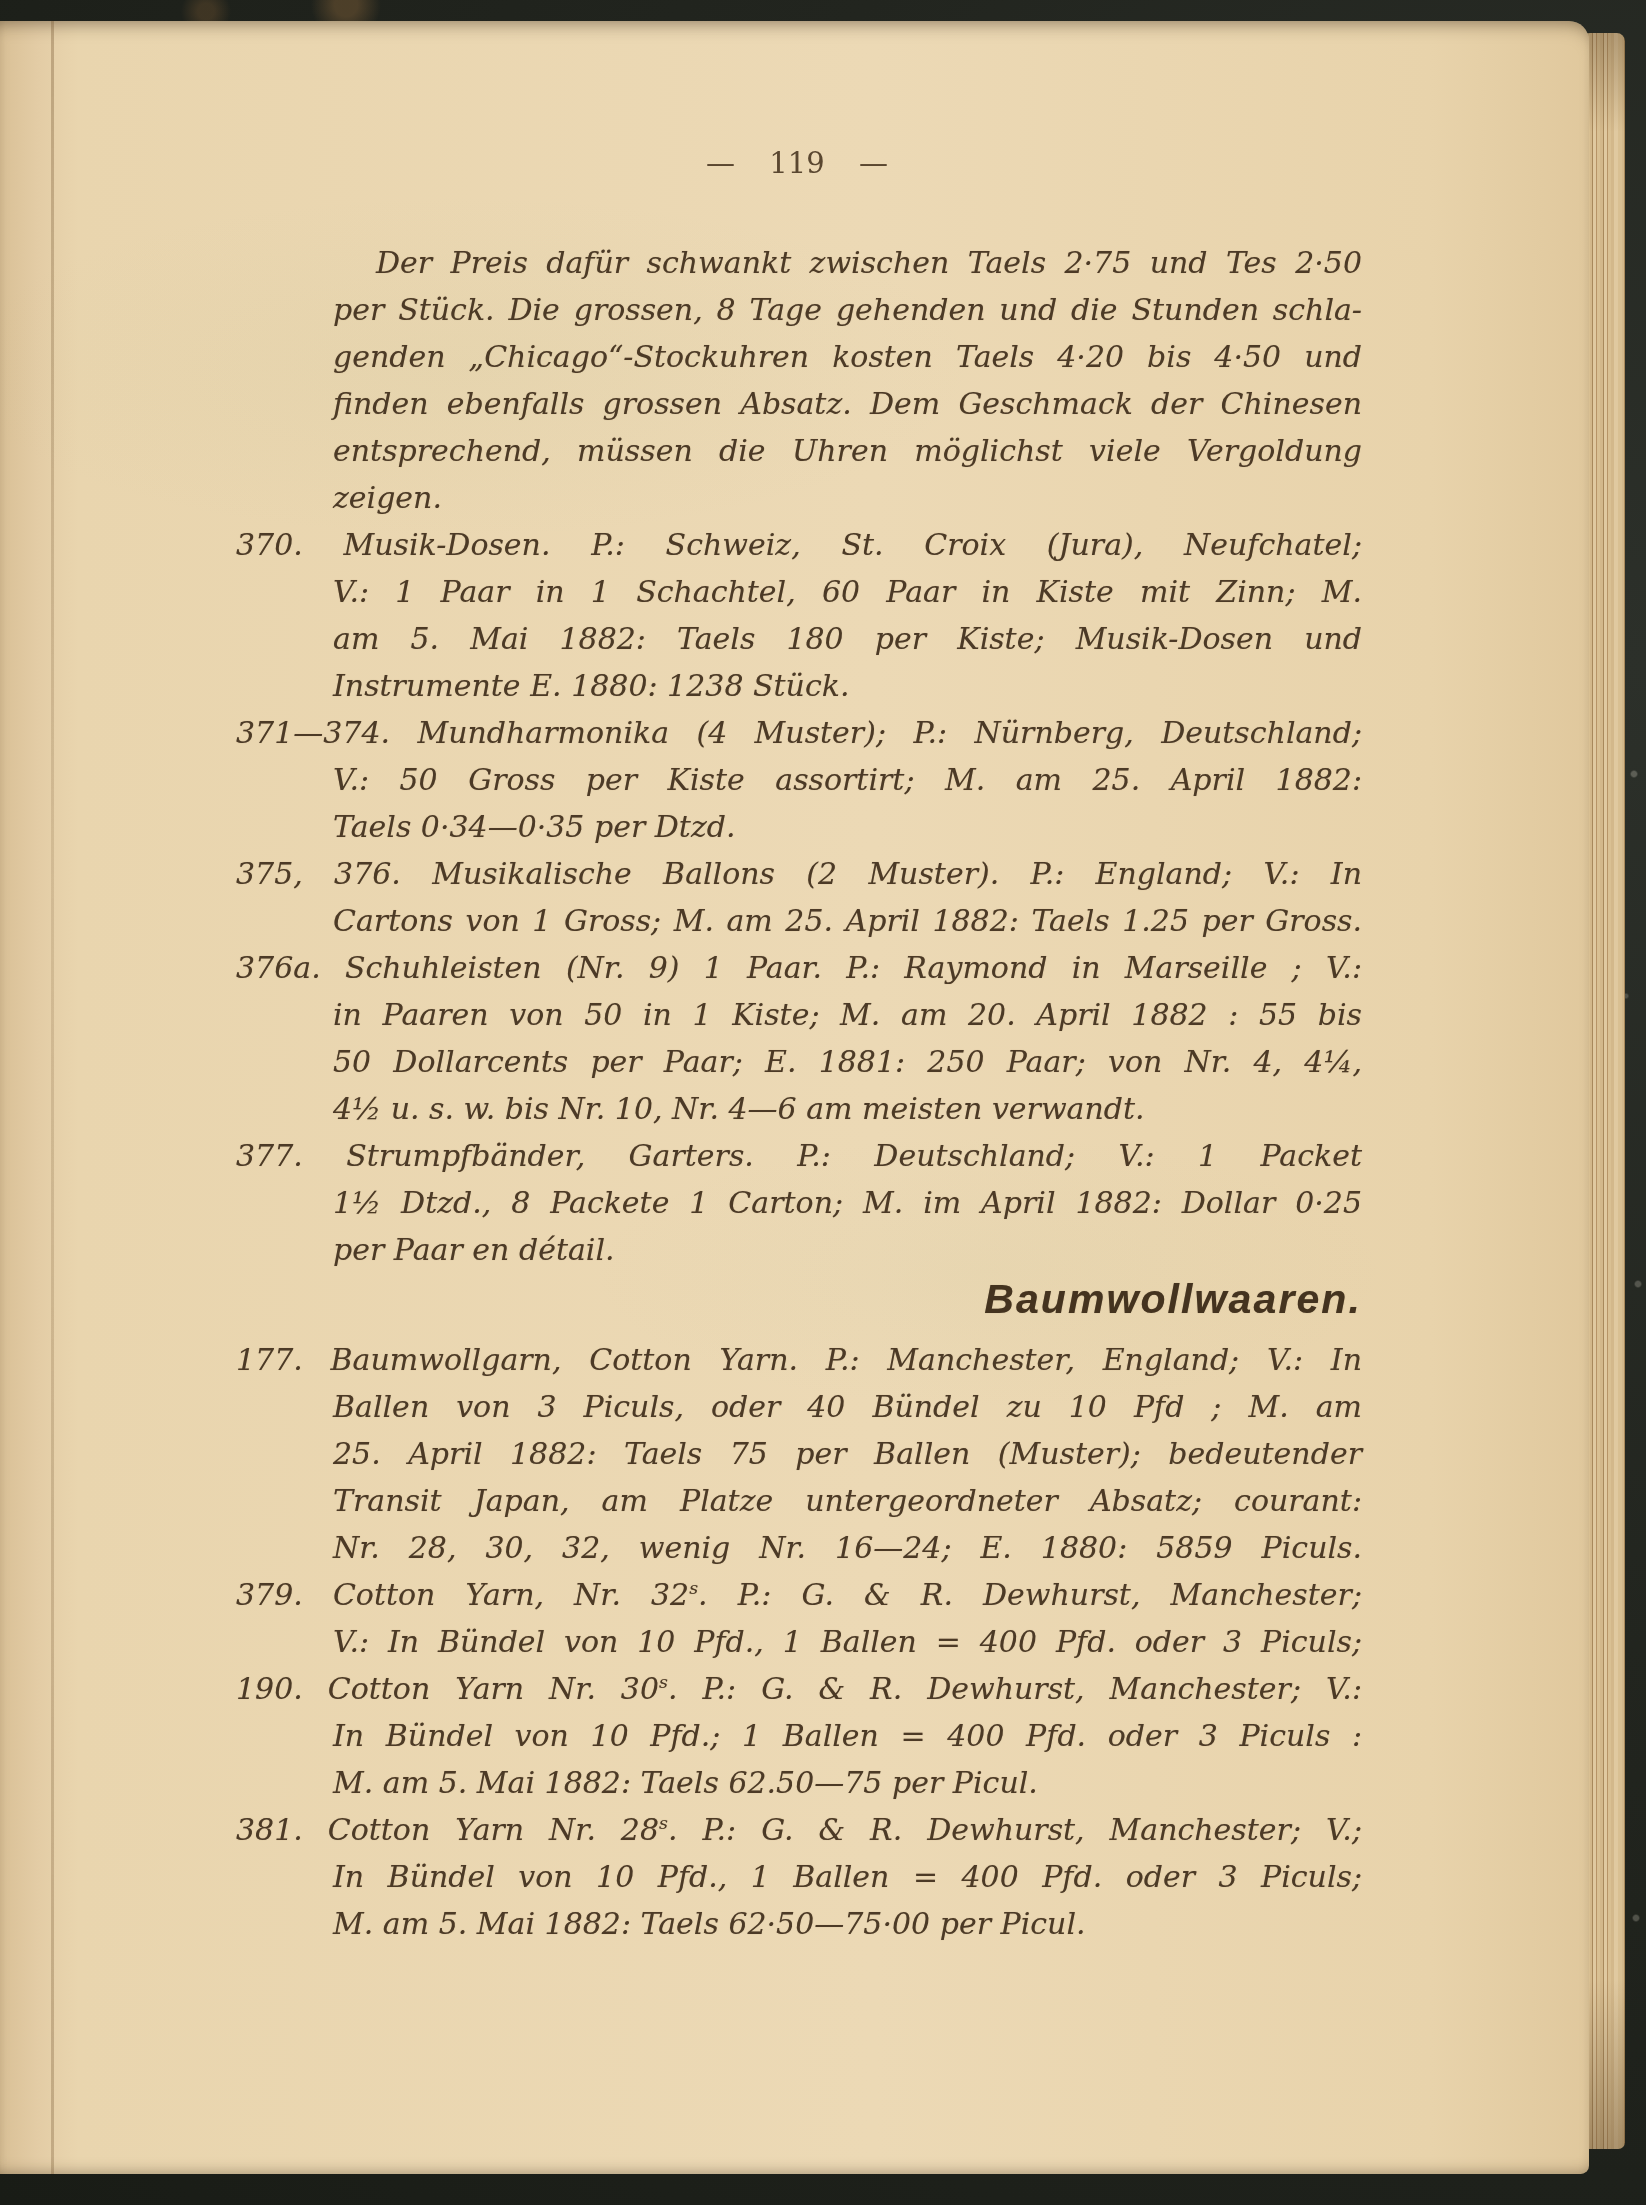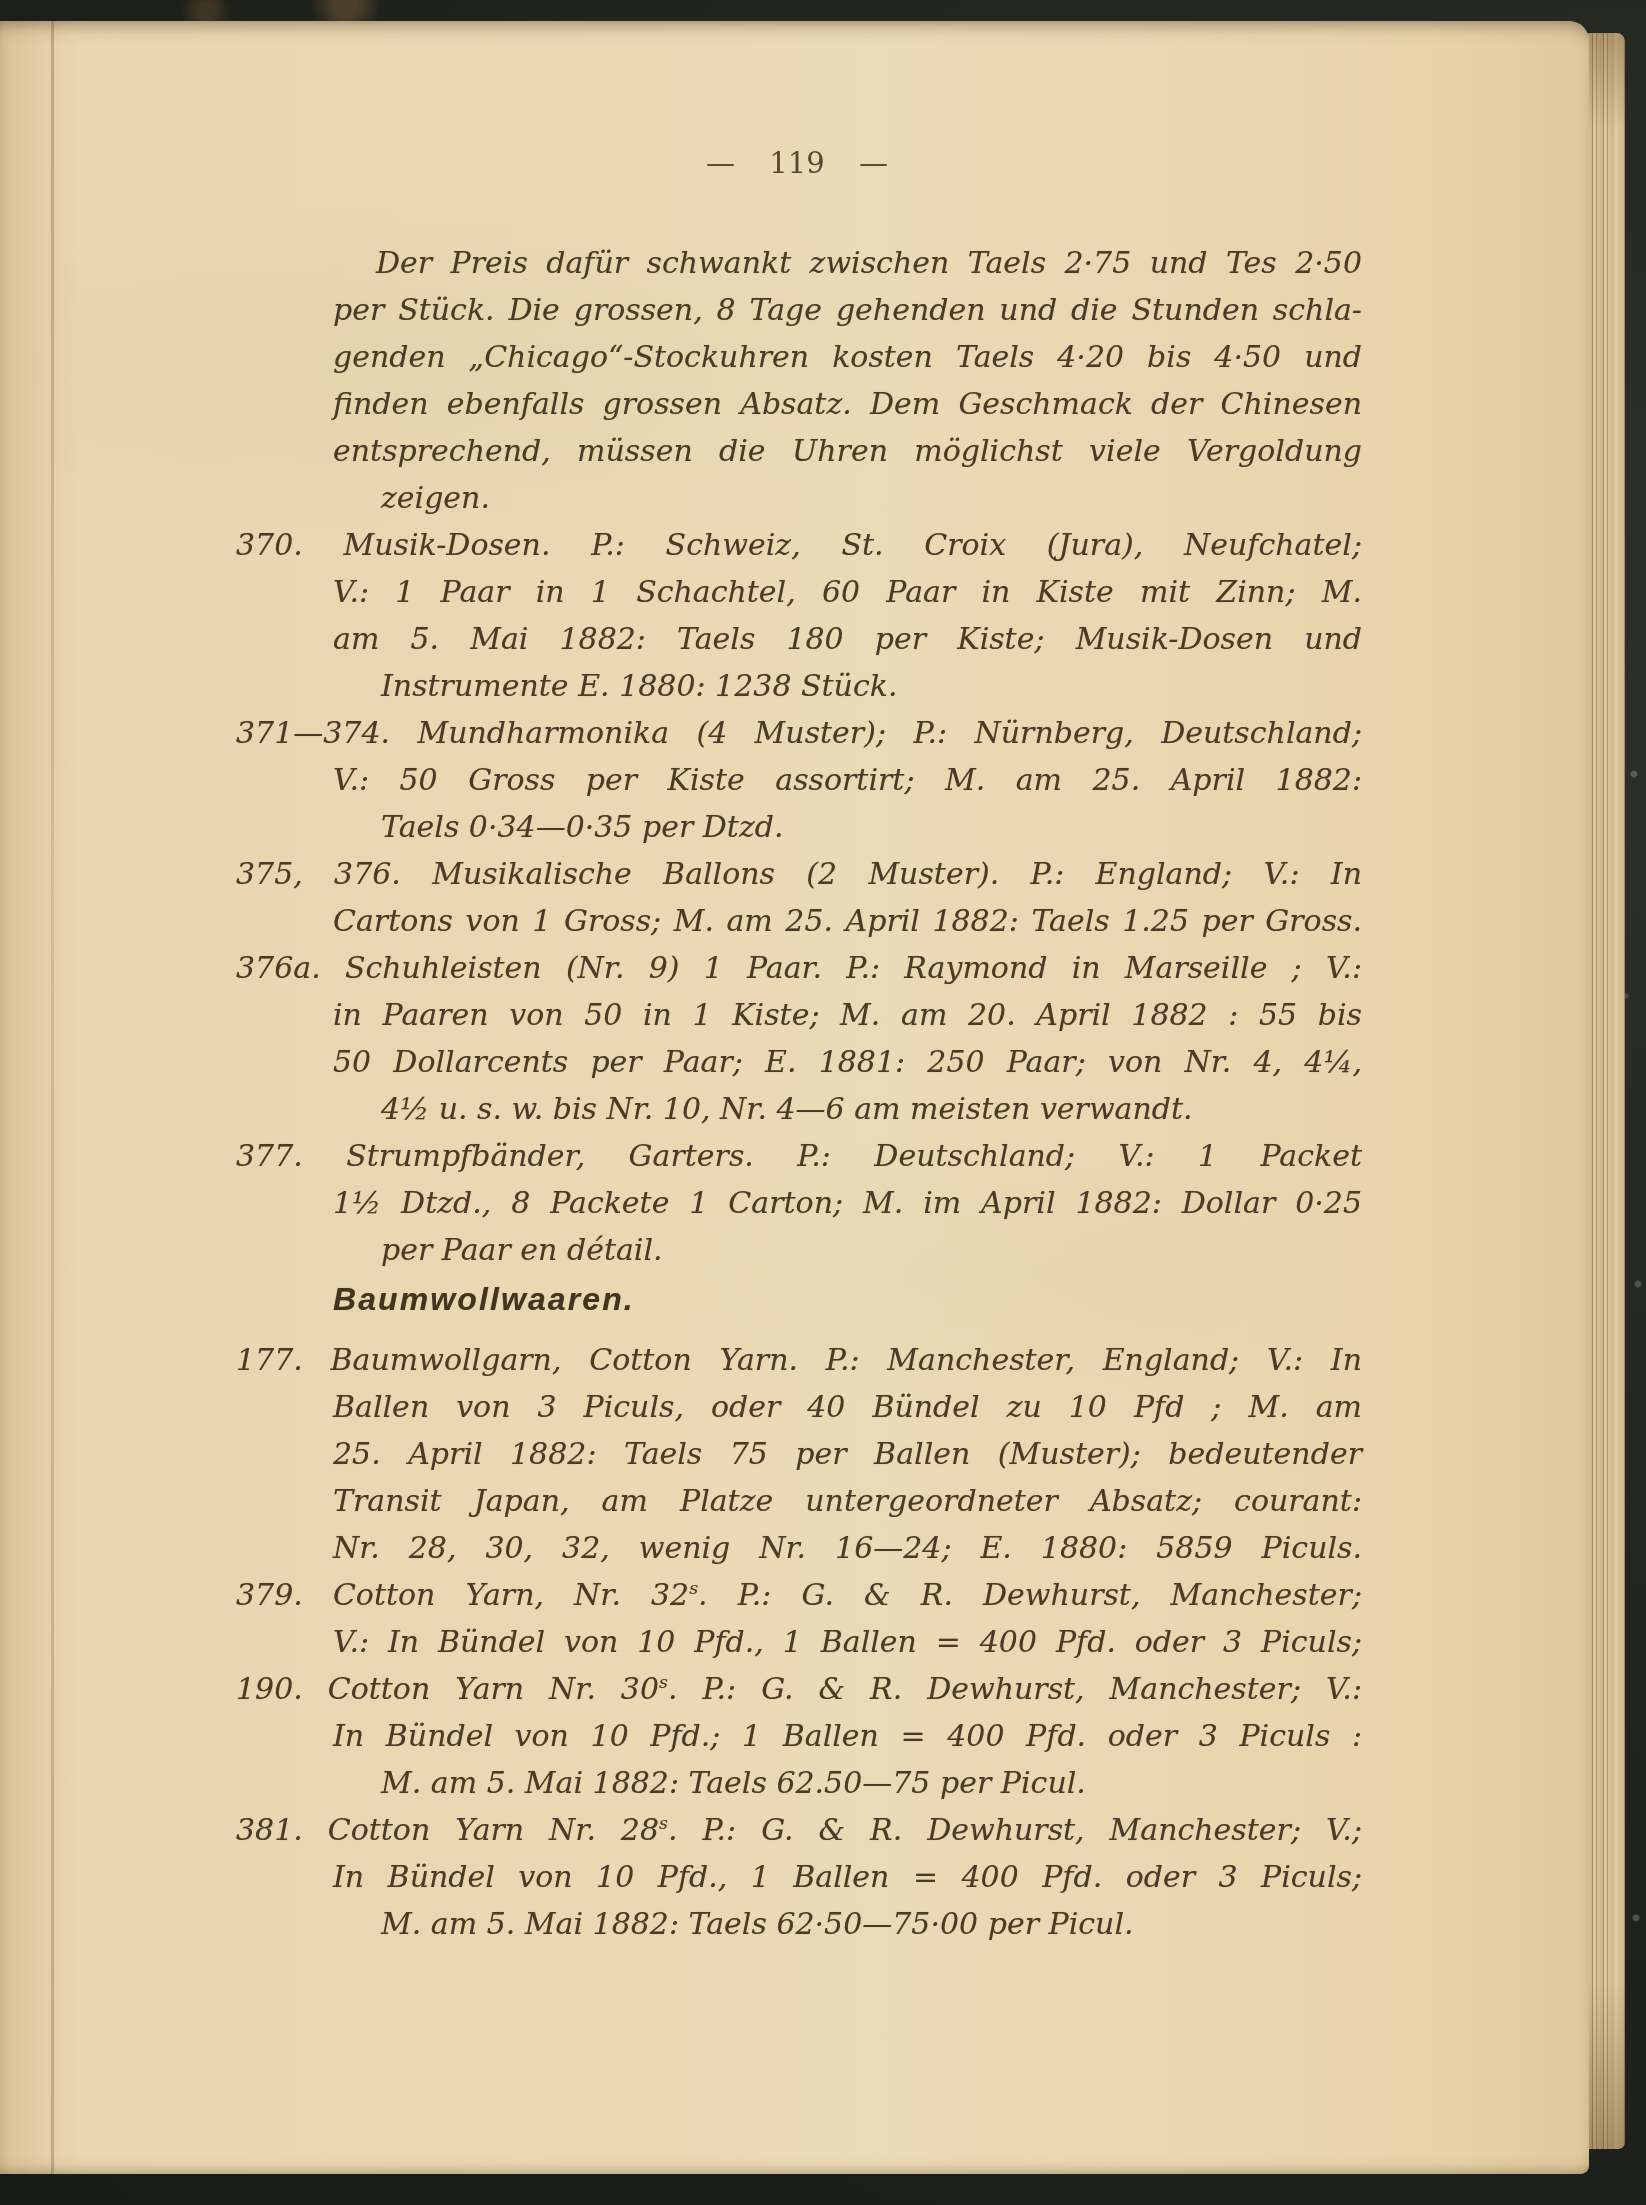--- a/index.html
+++ b/index.html
@@ -68,31 +68,31 @@
   .text-col {
     position: absolute; left: 333px; top: 239px;
     width: 1029px;
     font-family: "DejaVu Serif", "Liberation Serif", serif;
     font-size: 30px; line-height: 47px;
     color: #4c3a26;
     text-shadow: 0 0 0.8px rgba(76,58,38,.35);
     font-style: italic;
   }
   .line { text-align: justify; text-align-last: justify; white-space: normal; }
-  .line.ll { text-align-last: left; margin-left: 48px; }
+  .line.ll { text-align-last: left; }
   .line.fl { text-indent: -97px; }
   .line.indent { text-indent: 43px; }
   .num { white-space: nowrap; }
   sup.sup { font-size: .58em; line-height: 0; vertical-align: super; letter-spacing: 0; }
   .section-heading {
     margin: 3.3px 0 13px 0;
-    text-align: left; text-indent: 0;
+    text-align: right; text-indent: 0;
     font-family: "Liberation Sans", sans-serif;
     font-weight: 700;
-    font-size: 32px; line-height: 47px;
+    font-size: 41px; line-height: 47px;
     letter-spacing: 2.1px;
     color: #44331f;
     text-shadow: 0 0 0.8px rgba(68,51,31,.4);
   }
 </style>
 </head>
 <body>
 
 <div class="cover"></div>
 <div class="fore-edge"></div>

